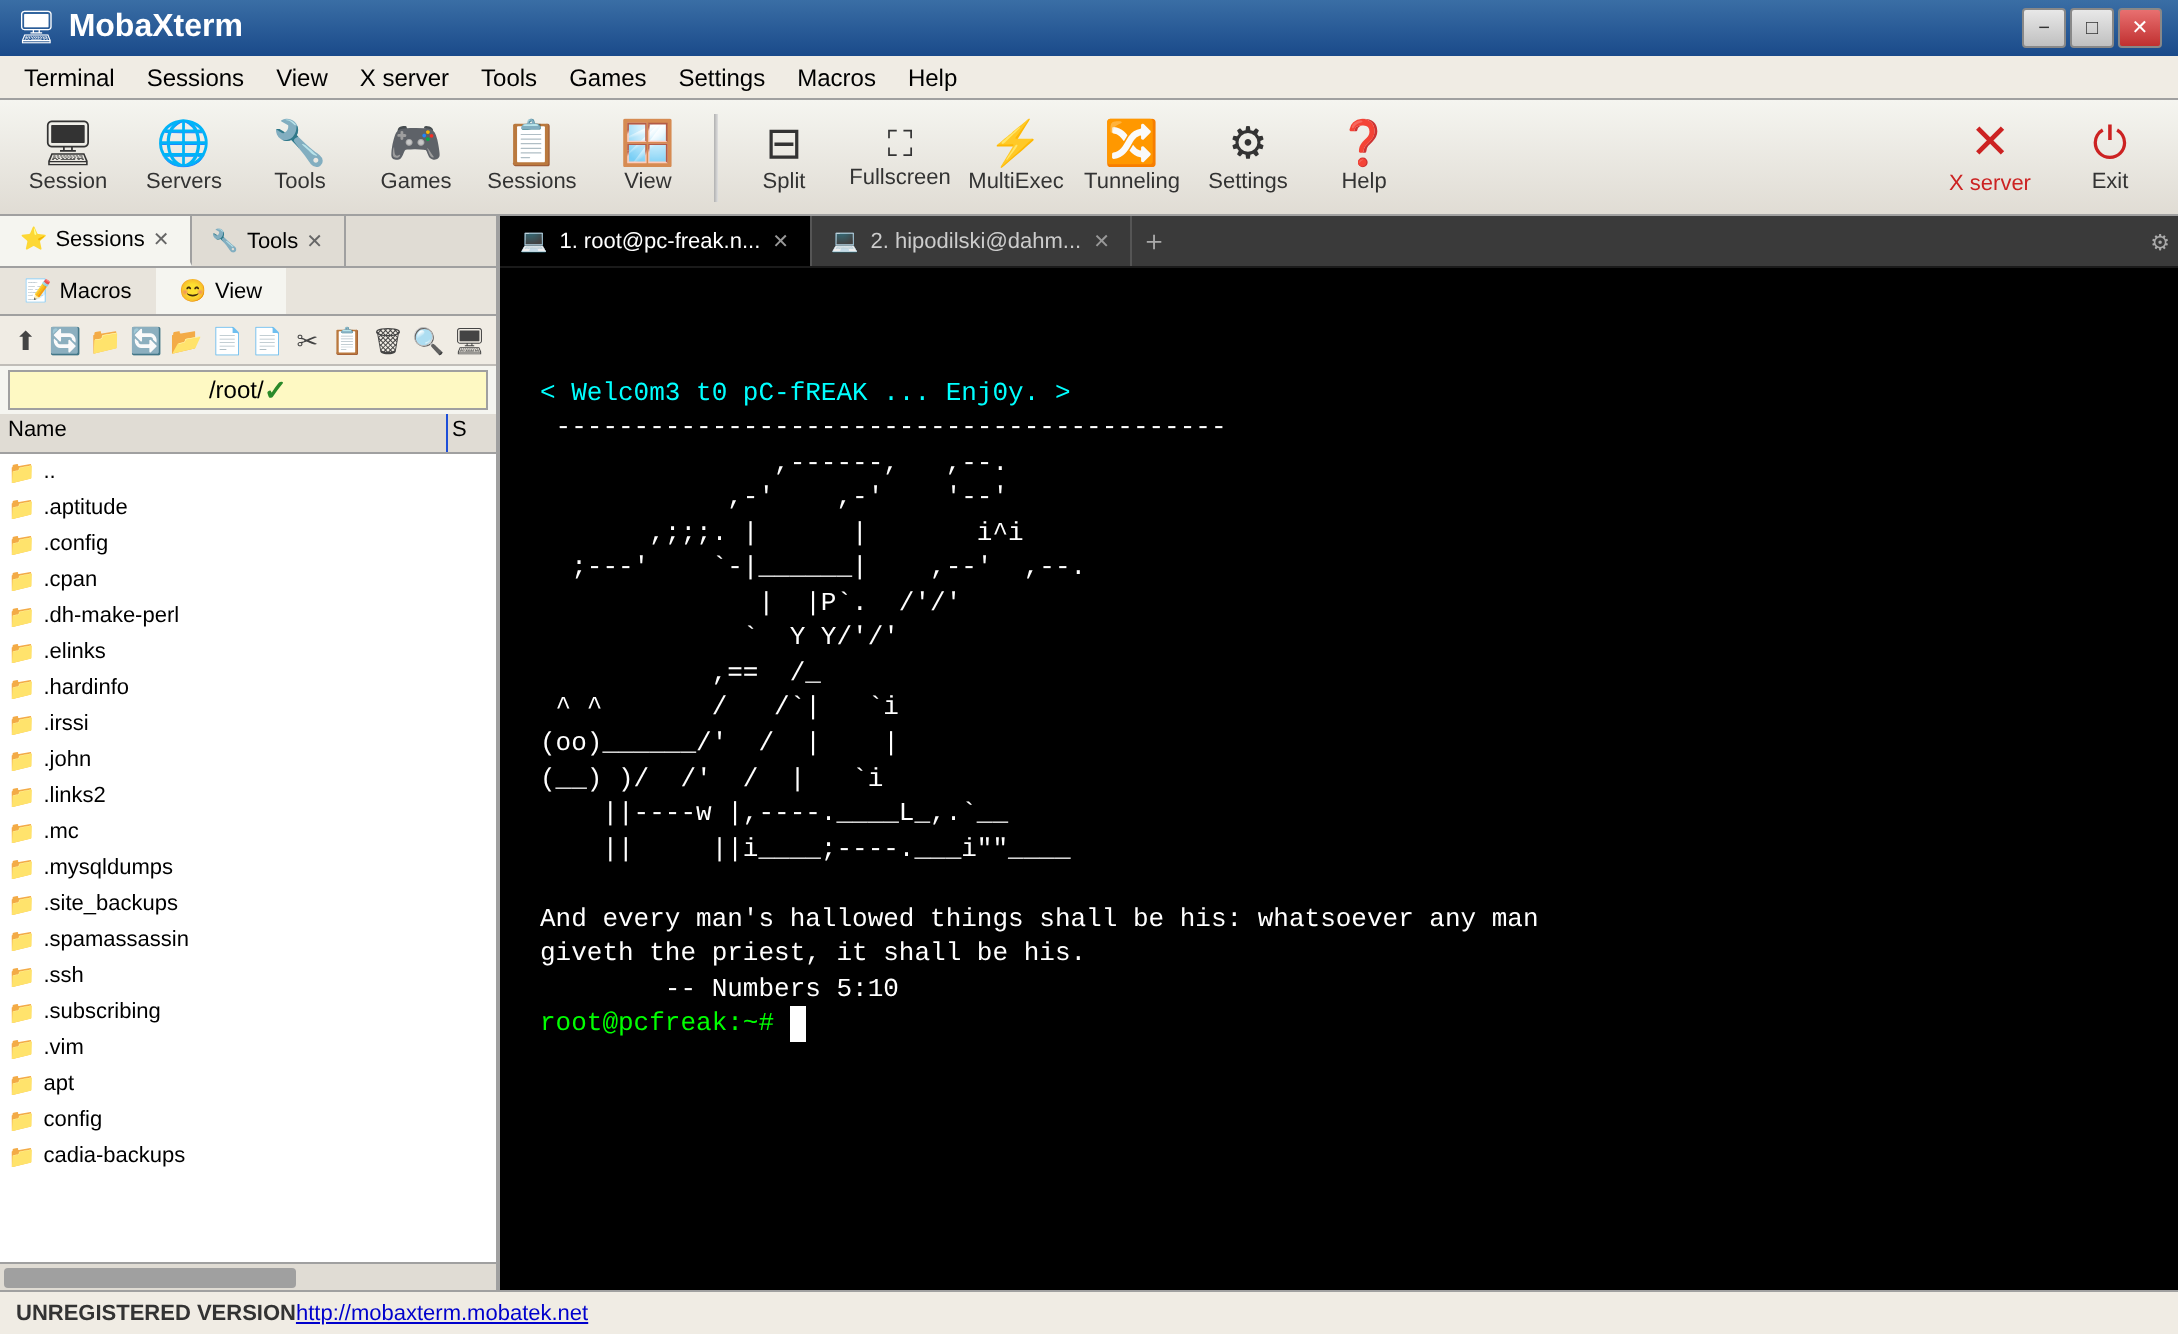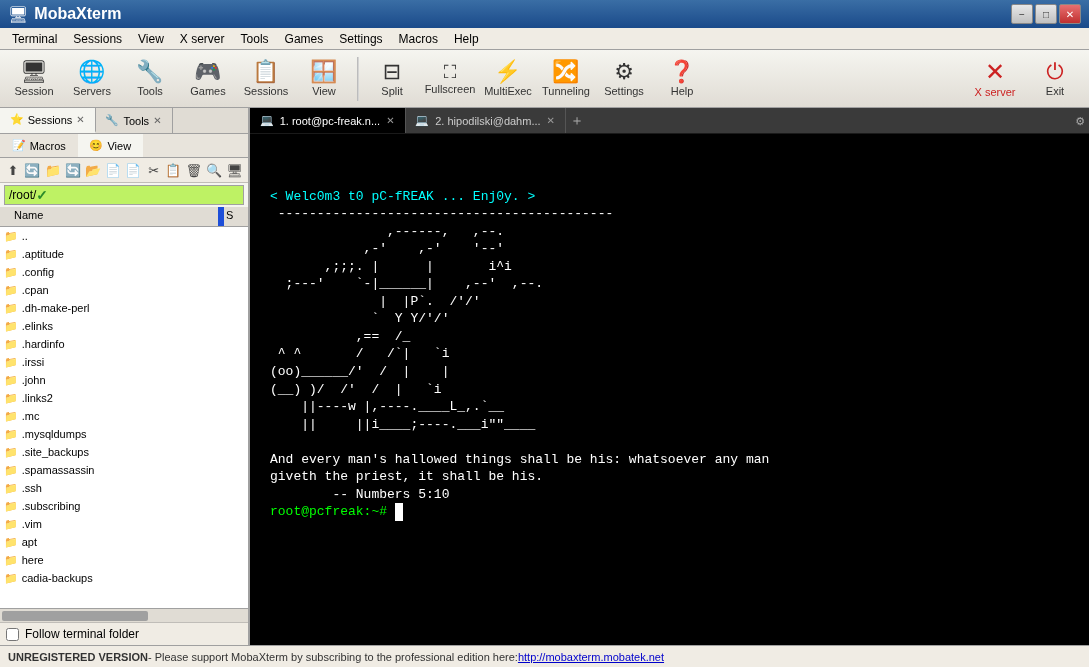--- a/index.html
+++ b/index.html
@@ -119,38 +119,38 @@
     }
     .file-tb-btn {
       width: 20px; height: 20px;
       display: flex; align-items: center; justify-content: center;
       cursor: pointer; border: 1px solid transparent; border-radius: 2px;
       font-size: 13px; color: #444;
     }
 
     
     .path-bar {
-      background: #bef264;
+      background: #fef9c3;
       border: 1px solid #a0a0a0;
       margin: 2px 4px;
       padding: 1px 4px;
       font-size: 12px;
-      display: flex; align-items: center; justify-content: flex-start;
+      display: flex; align-items: center; justify-content: center;
     }
     .path-ok { color: #2a8a2a; font-weight: bold; font-size: 14px; cursor: pointer; }
 
     
     .col-header {
       background: #e0dcd4;
       border-bottom: 1px solid #a0a0a0;
       display: flex;
       height: 20px;
       font-size: 11px;
     }
-    .col-name { flex: 1; padding: 2px 14px; border-right: 6px solid #1d4ed8; }
+    .col-name { flex: 1; padding: 2px 4px; border-right: 1px solid #1d4ed8; }
     .col-size { width: 24px; padding: 2px 2px; }
 
     
     .file-list {
       flex: 1;
       overflow-y: auto;
       background: white;
     }
     .file-item {
       display: flex;
@@ -474,36 +474,32 @@
       <div class="file-item">
         <span class="file-icon">📁</span>
         <span class="file-name">.vim</span>
       </div>
       <div class="file-item">
         <span class="file-icon">📁</span>
         <span class="file-name">apt</span>
       </div>
       <div class="file-item">
         <span class="file-icon">📁</span>
-        <span class="file-name">here</span>
+        <span class="file-name">config</span>
       </div>
       <div class="file-item">
         <span class="file-icon">📁</span>
         <span class="file-name">cadia-backups</span>
       </div>
     </div>
 
     <div class="h-scroll">
       <div class="h-scroll-bar"></div>
     </div>
 
-    <div class="left-bottom">
-      <input type="checkbox" id="follow-chk" style="">
-      <label for="follow-chk">Follow terminal folder</label>
-    </div>
   </div>
 
   <div id="right-panel">
 
     <div class="term-tabbar">
       <div class="term-tab active">
         <span>💻</span>
         <span>1. root@pc-freak.n...</span>
         <span class="term-tab-close">✕</span>
       </div>
@@ -539,15 +535,14 @@
 <span class="term-white">giveth the priest, it shall be his.</span>
 <span class="term-white">        -- Numbers 5:10</span>
 <span class="term-green">root@pcfreak:~#</span><span class="term-white"> <span style="background:white; color:black; display:inline-block; width:8px;">&nbsp;</span></span>
       </div>
     </div>
   </div>
 </div>
 
 <div id="statusbar">
   <span class="status-unregistered">UNREGISTERED VERSION</span>
-  <span> - Please support MobaXterm by subscribing to the professional edition here: </span>
   <a href="#">http://mobaxterm.mobatek.net</a>
 </div>
 
 </body></html>

